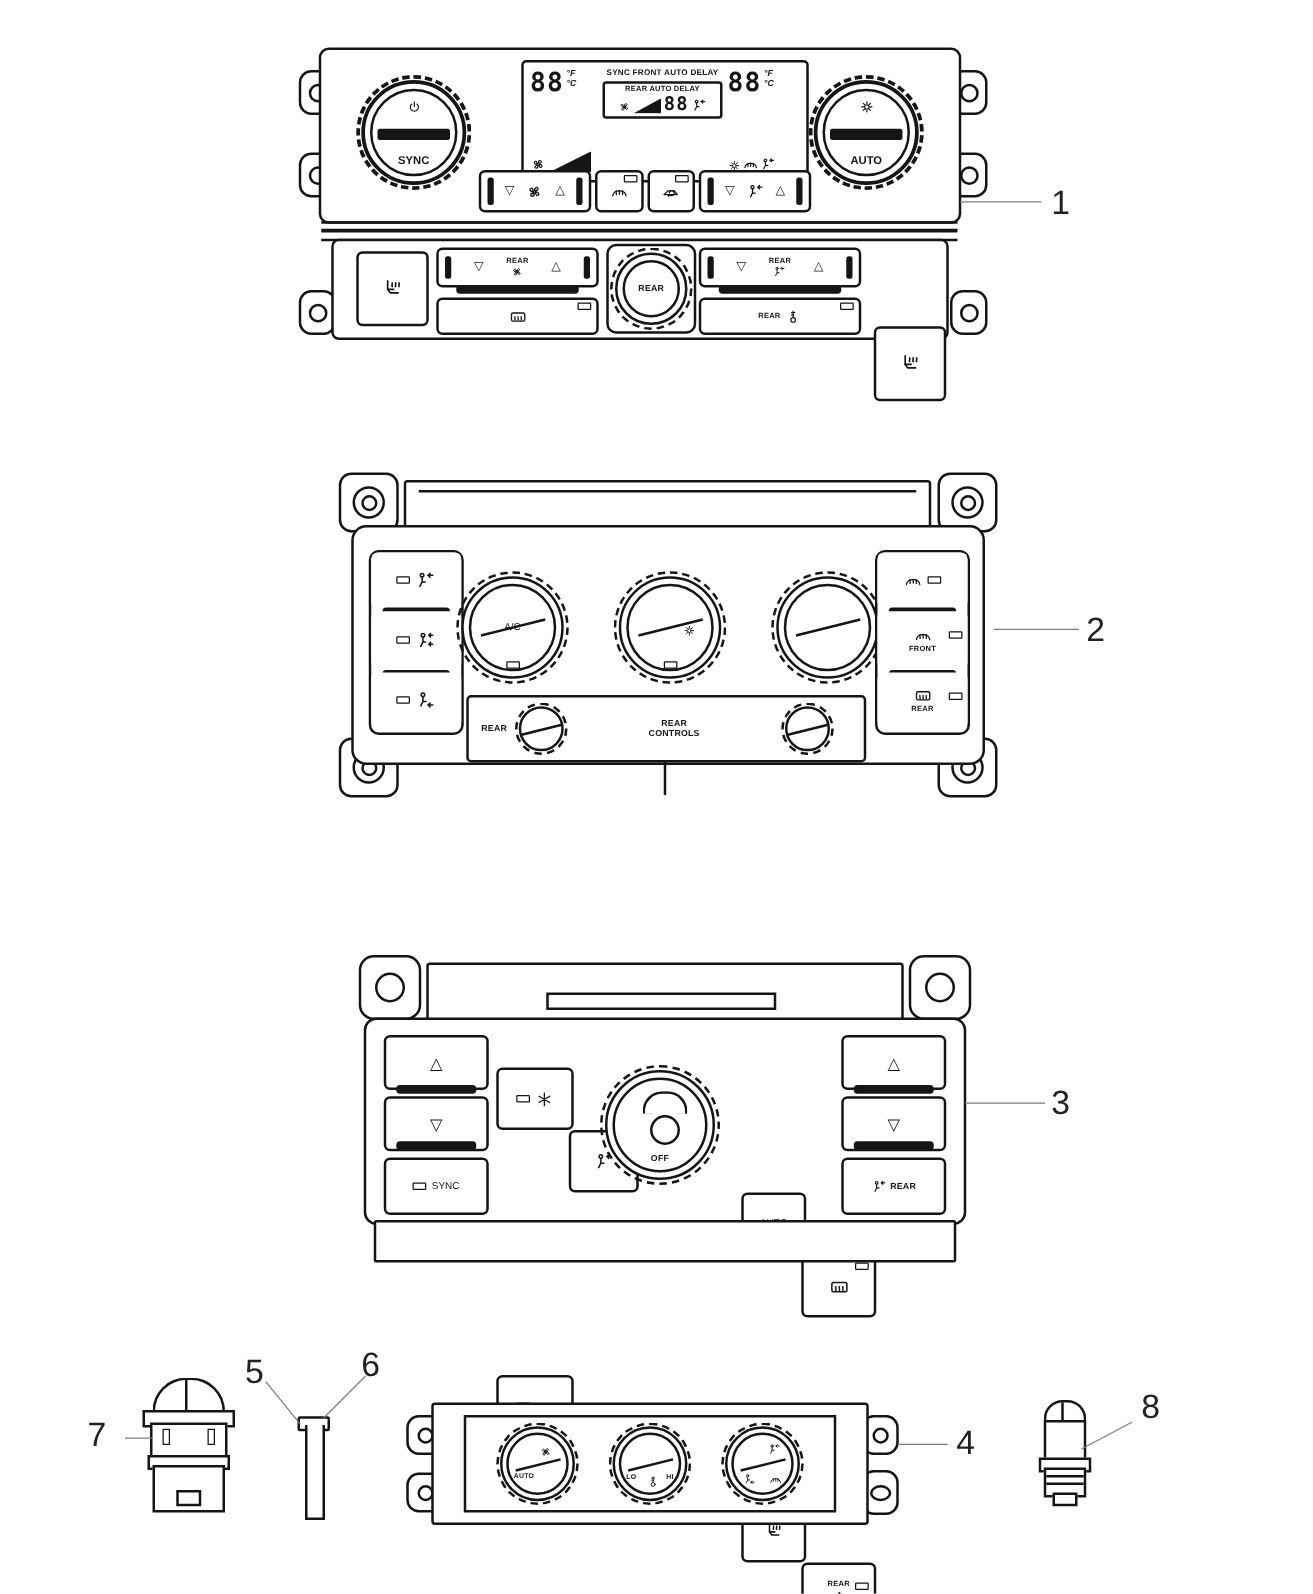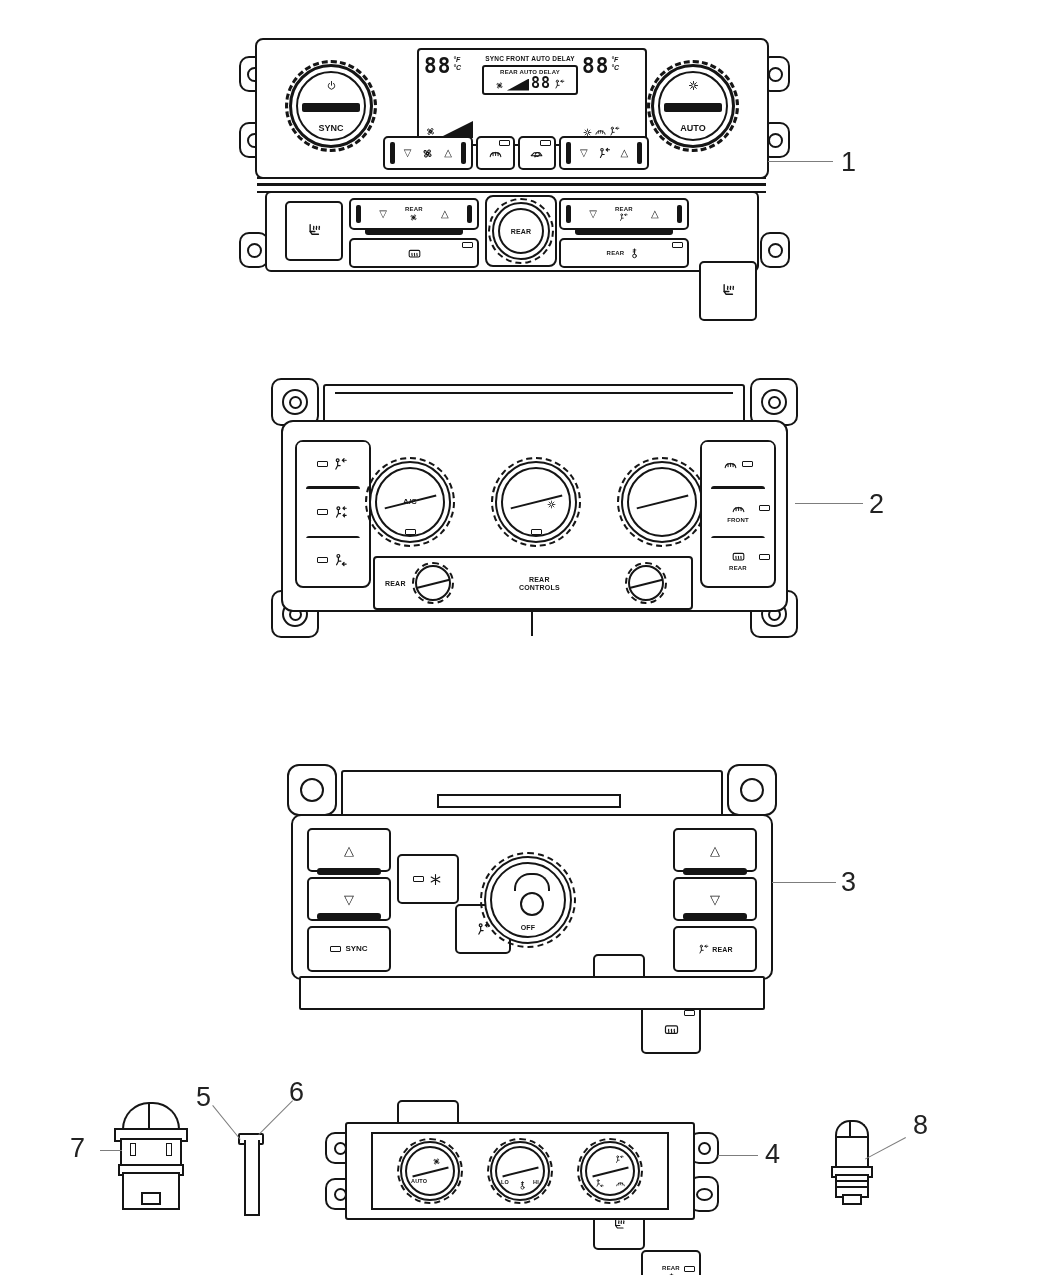--- a/index.html
+++ b/index.html
@@ -11,21 +11,21 @@
   .ln2{border:2px solid #151515;background:#fff}
   .rad6{border-radius:6px}.rad8{border-radius:8px}.rad10{border-radius:10px}.rad12{border-radius:12px}
   
   svg.ic{stroke:#141414;fill:none;stroke-width:1.7;stroke-linecap:round;stroke-linejoin:round}
   .ic10{width:11px;height:11px}.ic12{width:13px;height:13px}.ic14{width:15px;height:15px}
   .ic16{width:17px;height:17px}.ic18{width:19px;height:19px}
   .ind{display:inline-block;width:9px;height:4px;border:1.5px solid #141414;border-radius:1px;background:#fff}
   .tri{font-size:10px;line-height:1;color:#141414}
   .mini{font-size:6px;font-weight:bold;letter-spacing:.2px;line-height:1}
   .lab7{font-size:7px;font-weight:bold;letter-spacing:.2px;line-height:1}
-  .lab8{font-size:8px;font-weight:bold;line-height:1}
+  .lab8{font-size:8px;font-weight:normal;line-height:1}
   .seg{font-family:"DejaVu Sans Mono",monospace;font-weight:bold;letter-spacing:1px;line-height:1}
   
   .ear{position:absolute;width:26px;height:32px;border:2.5px solid #151515;border-radius:10px;background:#fff;
        display:flex;align-items:center;justify-content:center}
   .hole{width:11px;height:11px;border:2px solid #151515;border-radius:50%;background:#fff}
   
   .knob1{width:92px;height:92px}
   .kn-knurl{position:absolute;inset:0;border:3px dashed #151515;border-radius:50%}
   .kn-ring{position:absolute;inset:4px;border:3px solid #151515;border-radius:50%;background:#fff}
   .kn-face{position:absolute;inset:11px;border:2.5px solid #151515;border-radius:50%;background:#fff;

